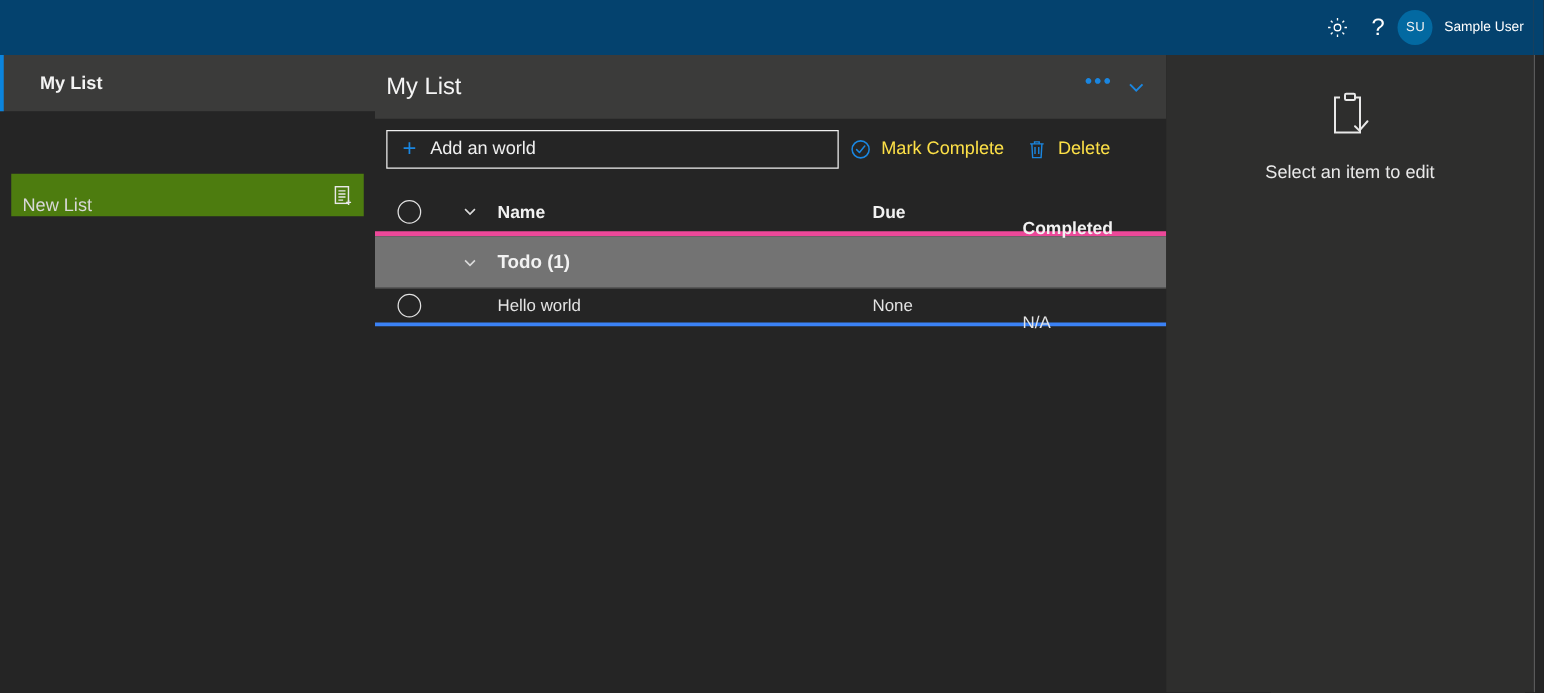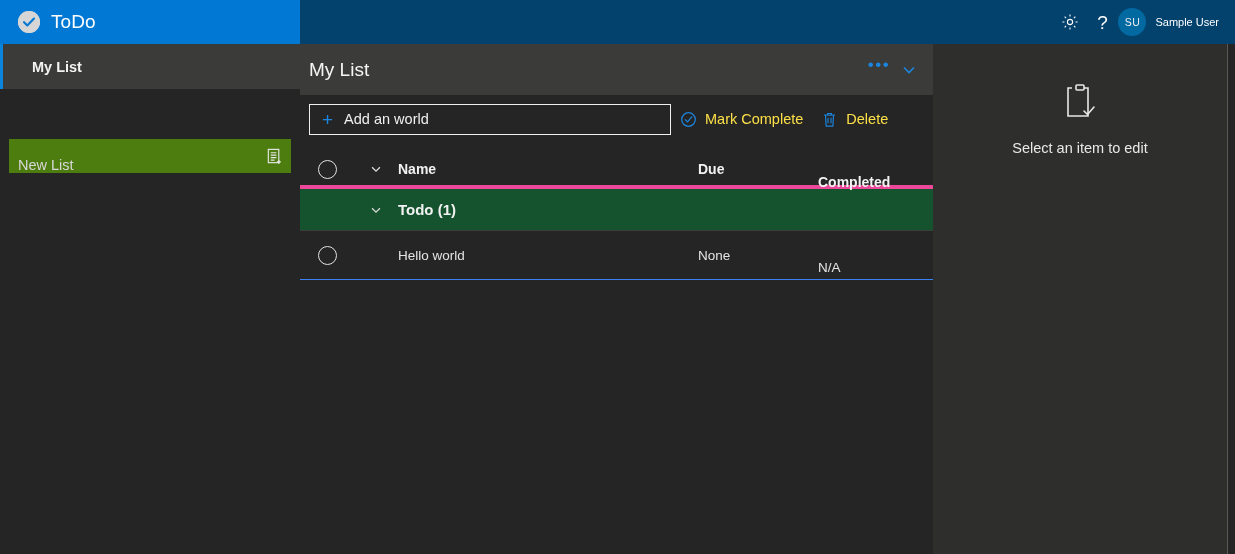--- a/index.html
+++ b/index.html
@@ -79,58 +79,49 @@
   .col-check { width: 54px; flex: none; display: flex; align-items: center;
                justify-content: center; }
   .col-chev  { width: 44px; flex: none; display: flex; align-items: center;
                justify-content: center; color: #d9d9d9; }
   .col-name  { flex: 1; }
   .col-due   { width: 120px; flex: none; }
   .col-comp  { width: 115px; flex: none; margin-top: 25px; }
 
   .thead { display: flex; align-items: center; height: 36px; color: #f2f2f2;
            font-size: 14px; font-weight: bold; border-bottom: 4px solid #ec4899; }
-  .grouprow { display: flex; align-items: center; height: 42px; background: #14532d;
+  .grouprow { display: flex; align-items: center; height: 42px; background: #737373;
               color: #f2f2f2; font-size: 15px; font-weight: bold;
               border-bottom: 1px solid #3d3d3d; }
   .grouprow .col-check { width: 54px; }
-  .row { display: flex; align-items: center; height: 49px; color: #e4e4e4;
-         font-size: 13.5px; border-bottom: 1px solid #3b82f6; }
+  .row { display: flex; align-items: center; height: 30px; color: #e4e4e4;
+         font-size: 13.5px; border-bottom: 3px solid #3b82f6; }
 
   .circle { width: 19px; height: 19px; border-radius: 50%; border: 1.5px solid #e2e2e2; }
 
   
   .rightpanel { position: absolute; left: 933px; top: 44px; width: 294px; height: 510px;
                 background: #2e2e2d; display: flex; flex-direction: column;
-                align-items: center; padding-top: 36px; }
+                align-items: center; padding-top: 26px; }
   .clip-ico { width: 46px; height: 46px; display: flex; align-items: center;
               justify-content: center; }
   .rp-text { margin-top: 14px; color: #e9e9e9; font-size: 14.5px; }
 
   
   .edge { position: absolute; right: 0; top: 0; width: 8px; height: 554px;
           background: #252525; border-left: 1px solid #5a5a5a; }
   .edge-top { position: absolute; right: 0; top: 0; width: 8px; height: 44px;
               background: #04426e; }
 </style>
 </head>
 <body>
 
 <div class="app">
 
   <div class="topbar">
-    <div class="brand">
-      <span class="brand-icon">
-        <svg width="22" height="22" viewBox="0 0 22 22">
-          <circle cx="11" cy="11" r="11" fill="#d6d6d6"></circle>
-          <path d="M6 11.2 L9.3 14.5 L16 7.6" stroke="#0078d4" stroke-width="2.1" fill="none" stroke-linecap="round" stroke-linejoin="round"></path>
-        </svg>
-      </span>
-      <span class="brand-title">ToDo</span>
-    </div>
 
     <div class="topbar-right">
       <span class="tb-btn">
         <svg width="18" height="18" viewBox="0 0 20 20" fill="none" stroke="#ffffff" stroke-width="1.2">
           <circle cx="10" cy="10" r="2.9"></circle>
           <path d="M10 1.6v2.2M10 16.2v2.2M18.4 10h-2.2M3.8 10H1.6M15.94 4.06l-1.56 1.56M5.62 14.38l-1.56 1.56M15.94 15.94l-1.56-1.56M5.62 5.62L4.06 4.06"></path>
         </svg>
       </span>
       <span class="tb-btn">
         <span class="tb-help">?</span>

